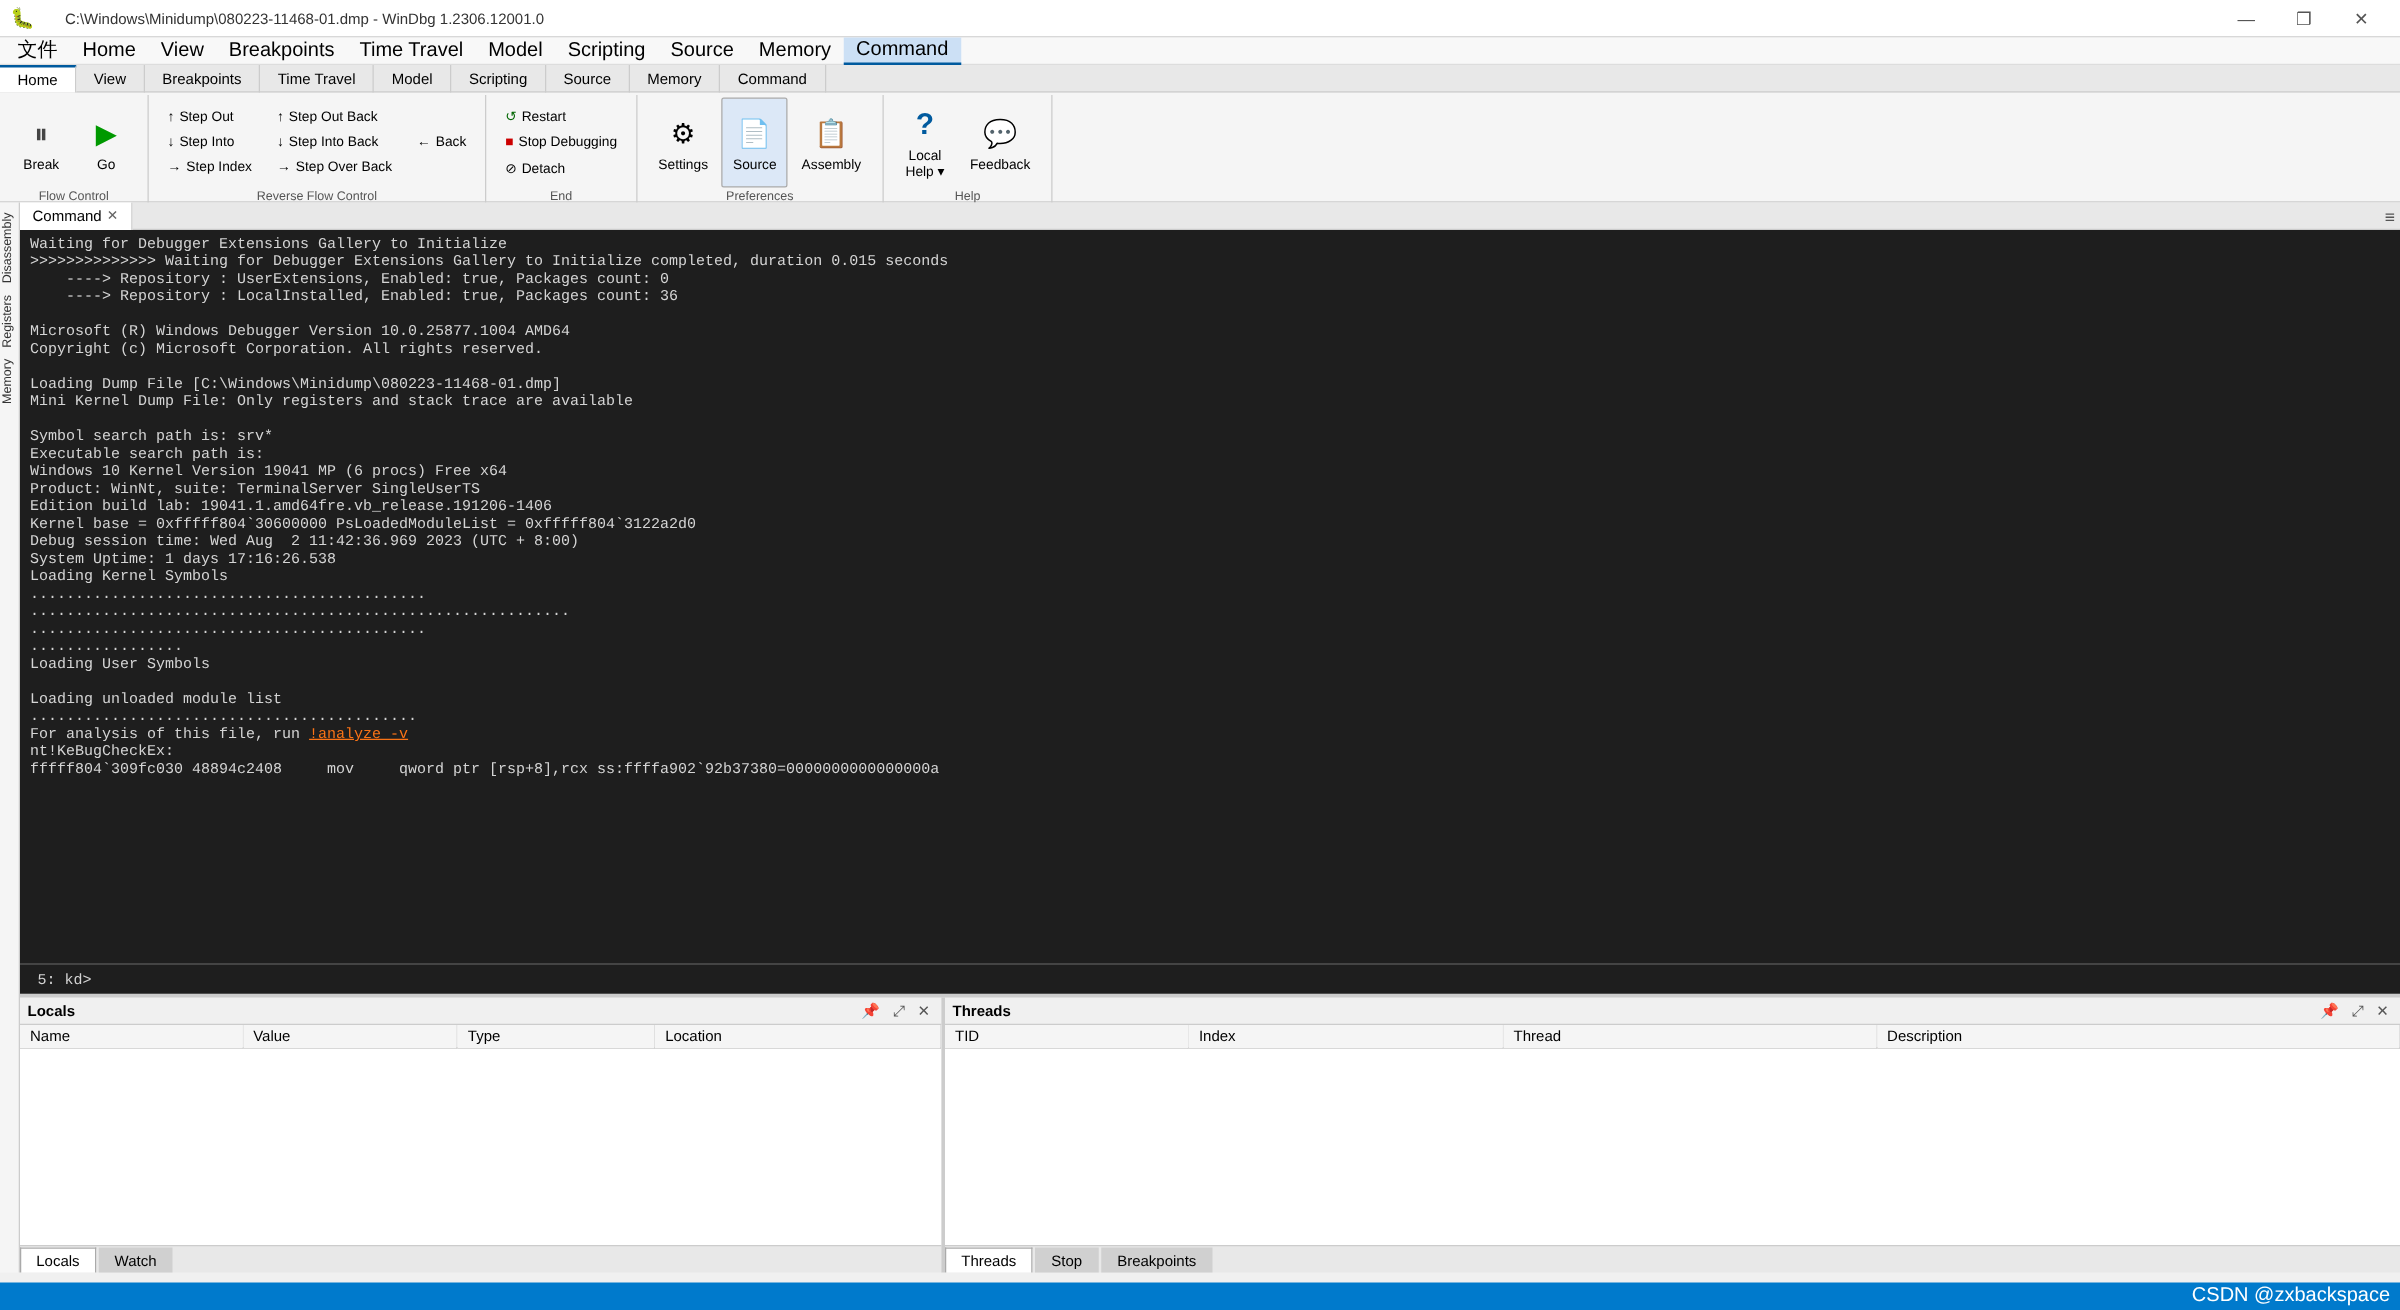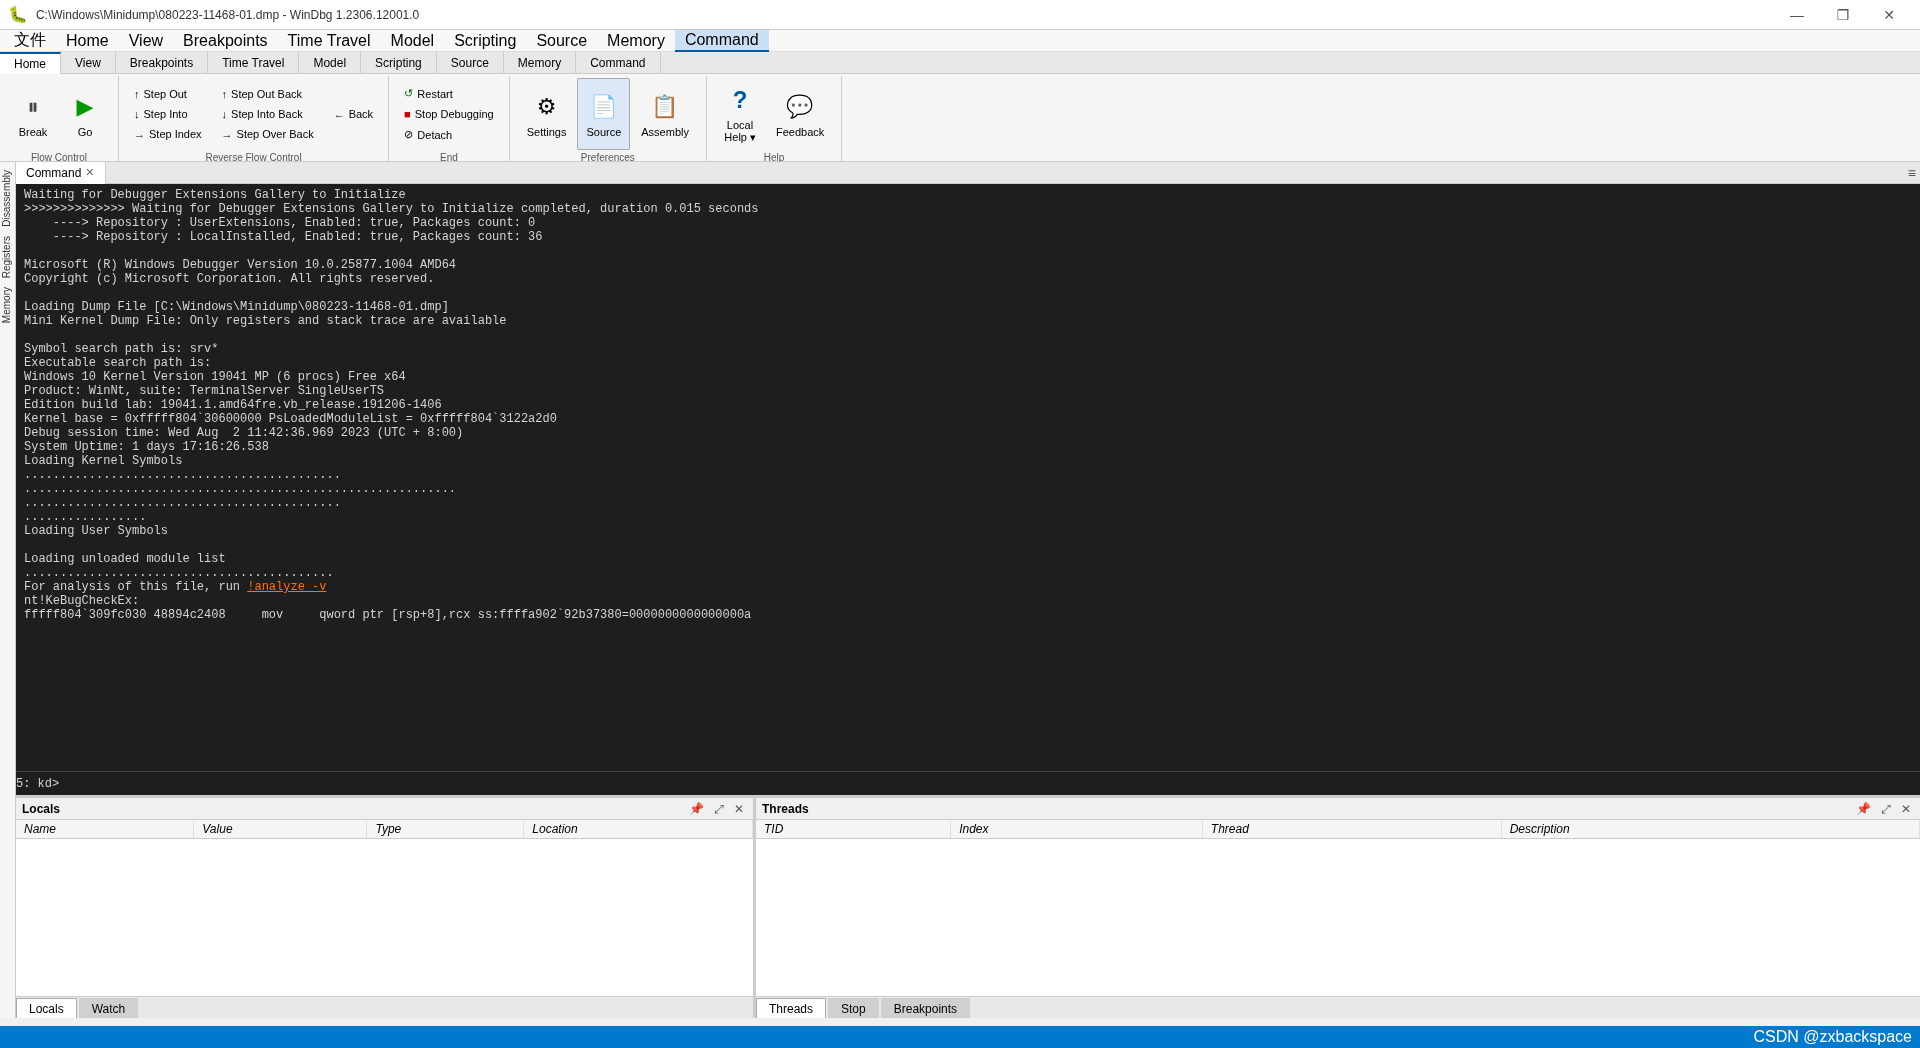--- a/index.html
+++ b/index.html
@@ -25,20 +25,21 @@
       font-size: 12px;
     }
     #titlebar-left {
       display: flex;
       align-items: center;
       gap: 8px;
     }
     #titlebar-title {
       font-size: 12px;
       color: #333;
+      margin-left: 16px;
     }
     #titlebar-controls {
       display: flex;
       gap: 0;
     }
     .title-btn {
       width: 46px;
       height: 30px;
       border: none;
       background: transparent;
@@ -262,21 +263,21 @@
       text-decoration: underline;
       cursor: pointer;
     }
 
     #command-input-row {
       background: #1e1e1e;
       border-top: 1px solid #444;
       display: flex;
       align-items: center;
       height: 24px;
-      padding: 0 0;
+      padding: 0 14px;
     }
     #command-prompt {
       color: #d4d4d4;
       font-family: 'Consolas', 'Courier New', monospace;
       font-size: 12px;
       margin-right: 4px;
     }
     #command-input {
       background: transparent;
       border: none;
@@ -330,21 +331,20 @@
 
     .panel-table {
       flex: 1;
       background: #ffffff;
       overflow: auto;
     }
     .panel-table table {
       width: 100%;
       border-collapse: collapse;
       font-size: 12px;
-      font-style: italic;
     }
     .panel-table th {
       background: #f5f5f5;
       border-bottom: 1px solid #ccc;
       border-right: 1px solid #e0e0e0;
       padding: 2px 8px;
       text-align: left;
       font-weight: normal;
       position: sticky;
       top: 0;

